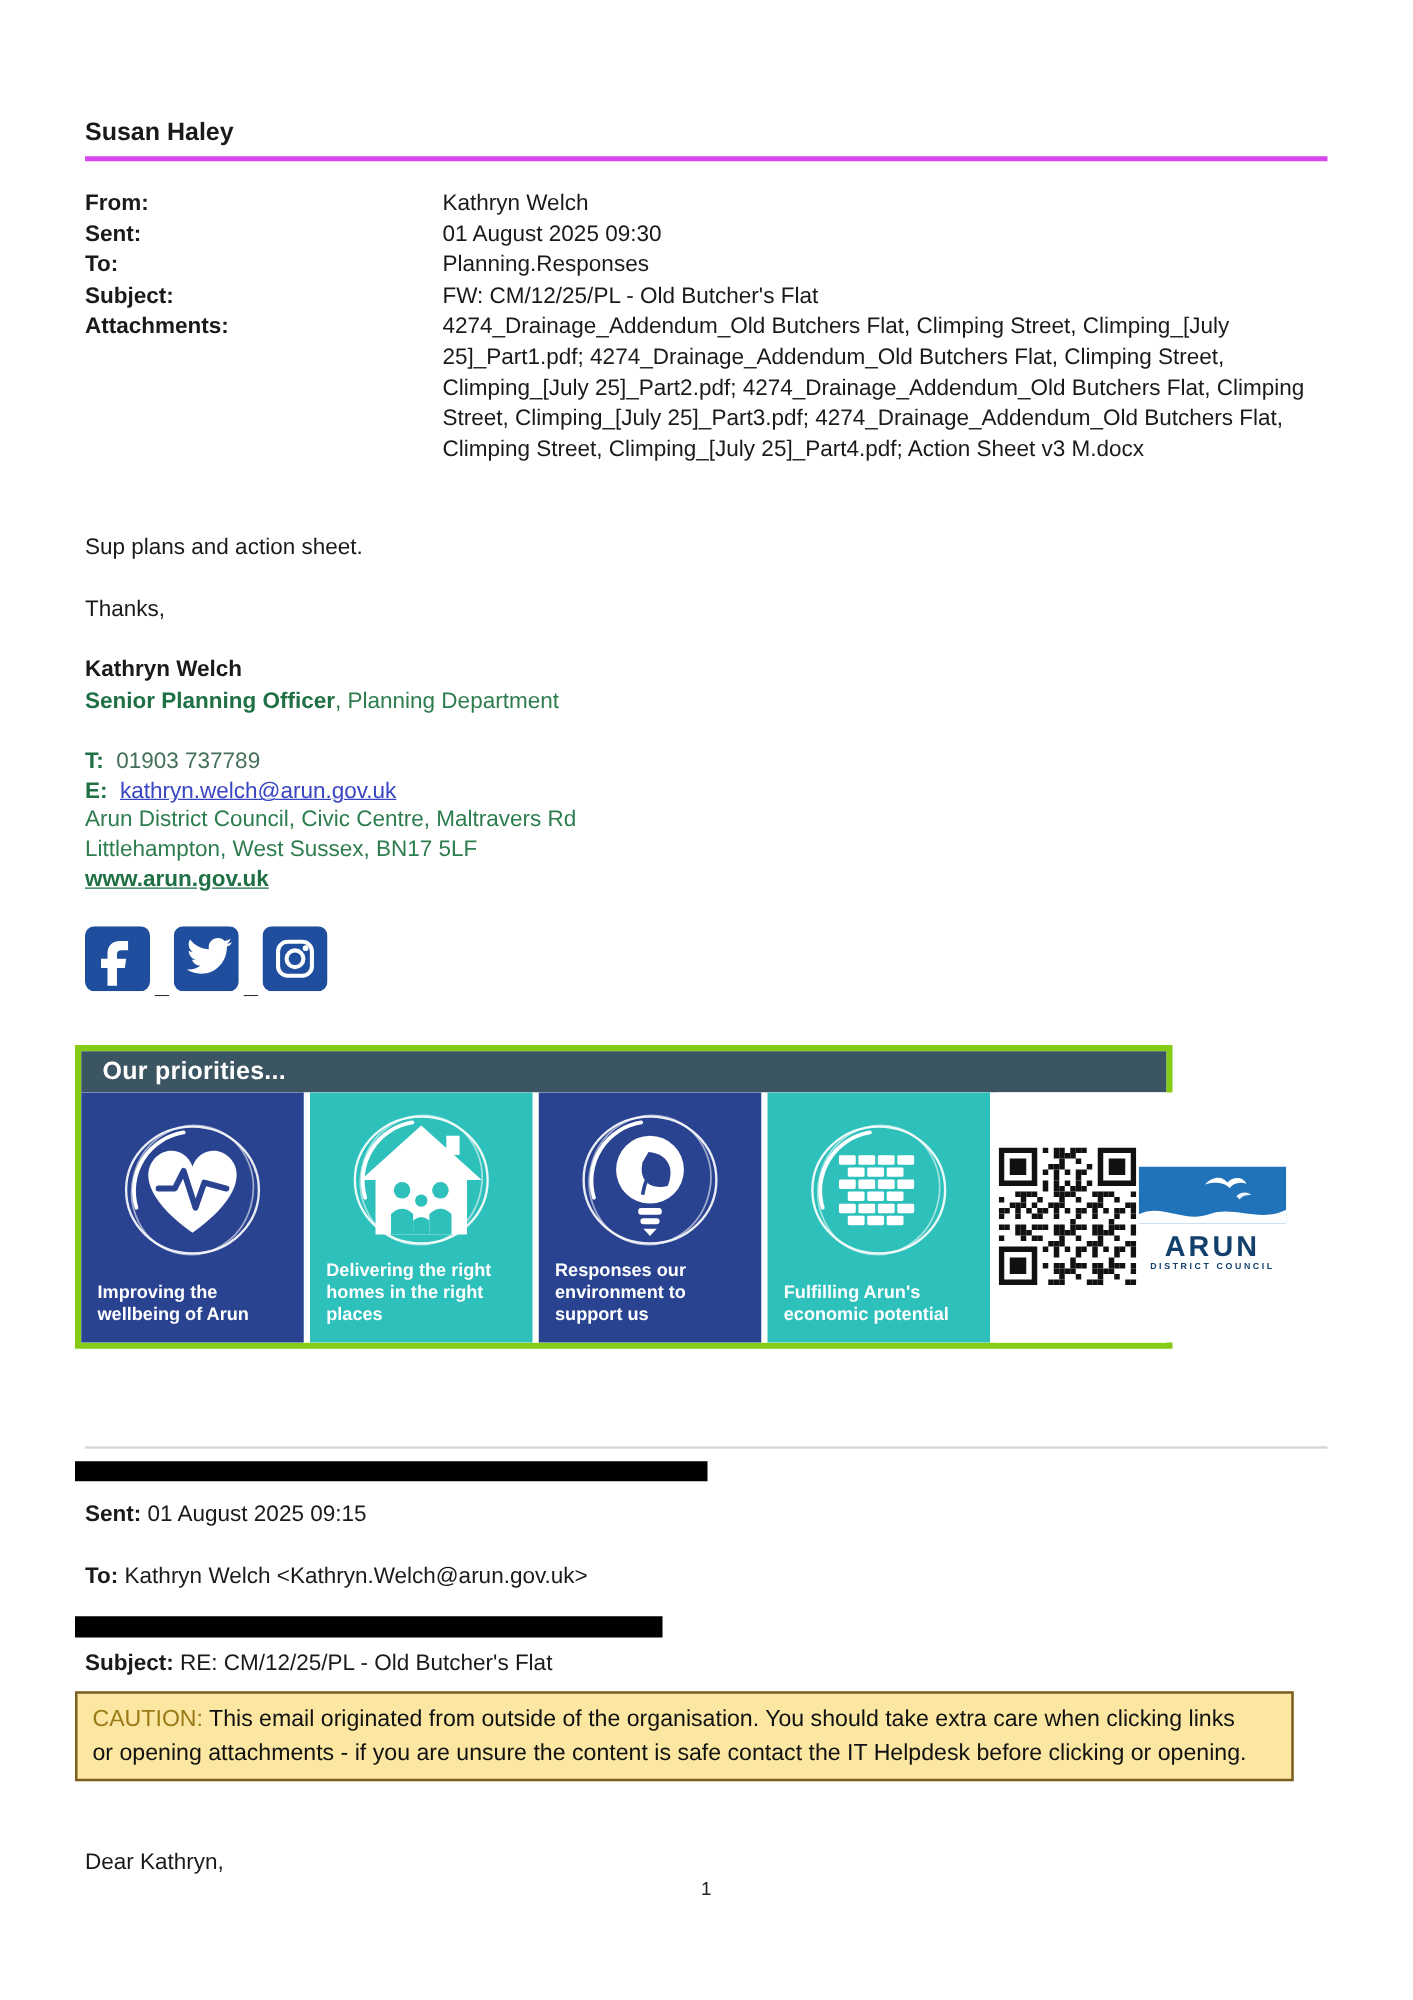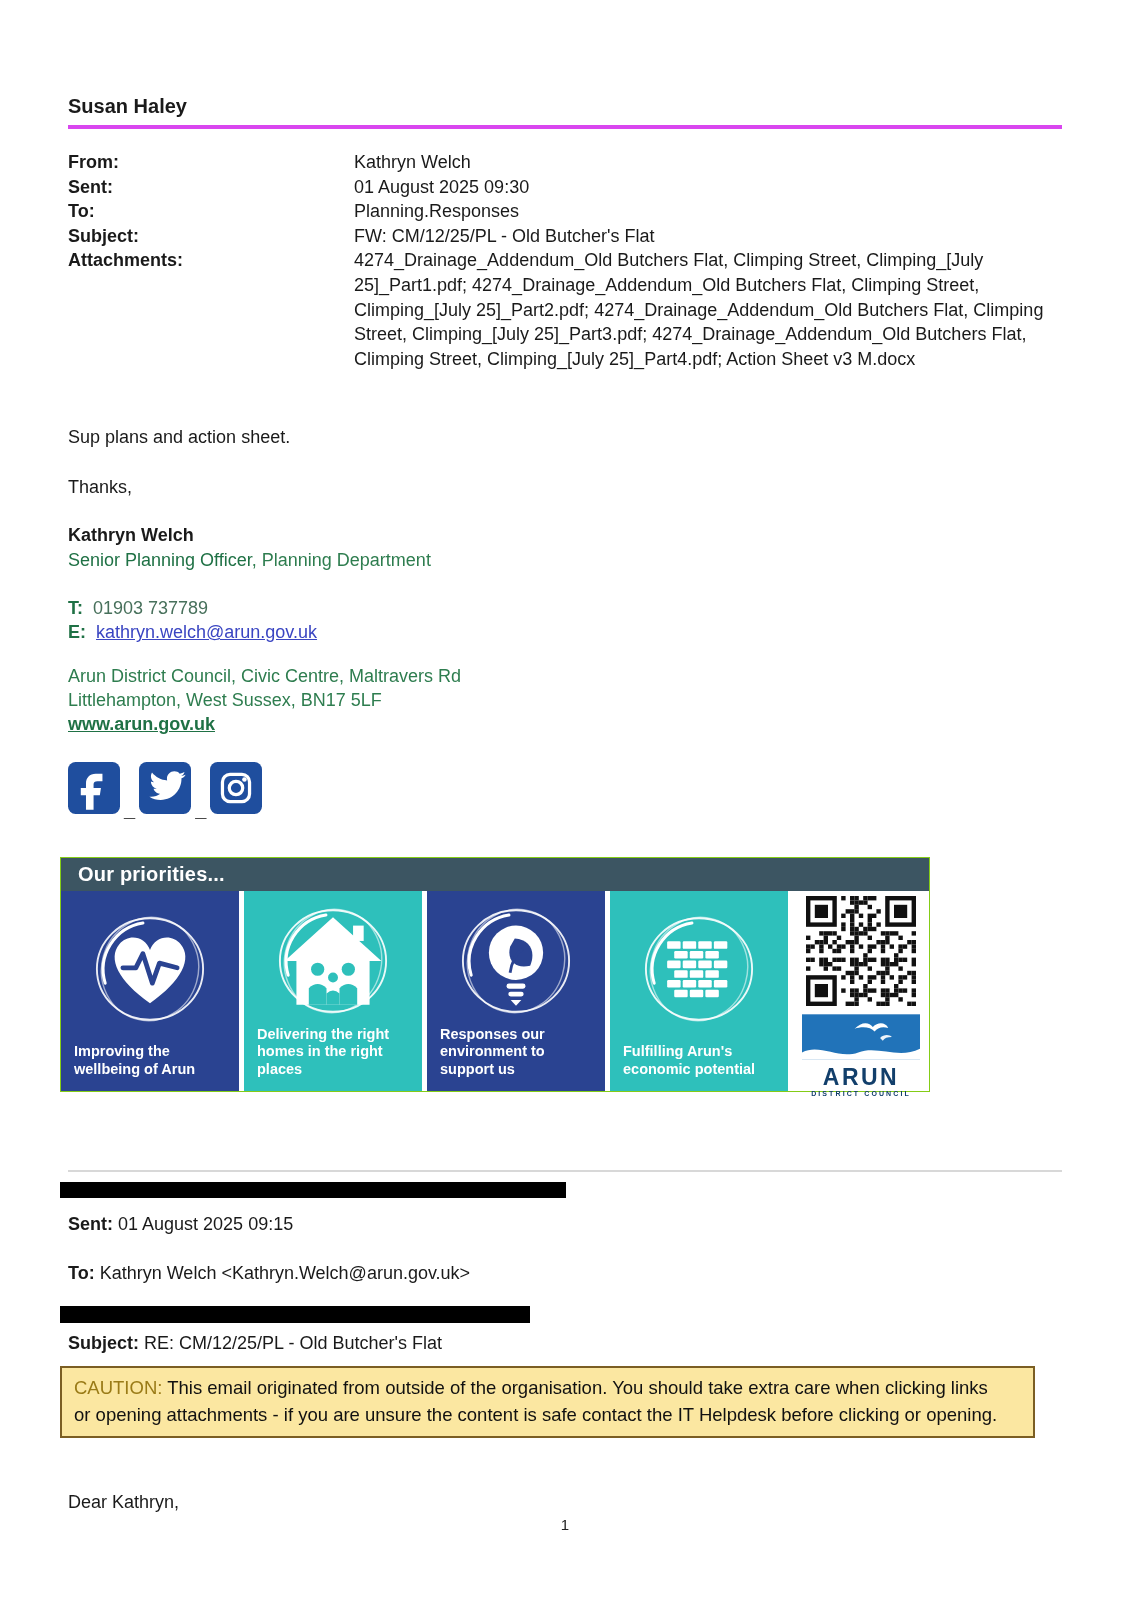--- a/index.html
+++ b/index.html
@@ -13,46 +13,46 @@
   .hdr{margin-top:21px;display:grid;grid-template-columns:286px 708px;font-size:18px;line-height:24.6px;}
   .hdr .lab{font-weight:bold;}
   .hdr .val{white-space:pre-wrap;}
 
   p{margin:0;font-size:18px;line-height:25px;}
   .body-1{margin-top:54px;}
   .body-2{margin-top:25px;}
 
   .sig-name{margin-top:23px;font-weight:bold;}
   .sig-role{line-height:25px;}
-  .bold-green{font-weight:normal;color:var(--green-bold);}
+  .bold-green{font-weight:bold;color:var(--green-bold);}
   .green{color:var(--green);}
   .contact{line-height:24px;}
   .contact-t{margin-top:23px;}
   .contact .cl{font-weight:bold;color:var(--green-bold);margin-right:10px;}
   .phone{color:var(--green-dim);}
   .email-link{color:var(--link-blue);text-decoration:underline;cursor:pointer;}
   .addr{color:var(--green);line-height:23.5px;}
-  .addr-1{margin-top:21px;}
+  .addr-1{}
   .website-row{line-height:24px;}
   .website{color:var(--green-bold);font-weight:bold;text-decoration:underline;cursor:pointer;}
 
   
   .social{margin-top:26px;display:flex;align-items:flex-end;}
   .social a{display:block;width:52px;height:52px;cursor:pointer;}
   .social svg{display:block;}
   .social-gap{font-size:20px;font-weight:bold;color:#111;line-height:10px;padding:0 4px;}
 
   
-  .banner{margin-top:43px;margin-left:-8px;width:868px;border:1px solid #84cc16;background:#fff;}
+  .banner{margin-top:43px;margin-left:-8px;width:868px;border:5px solid #84cc16;background:#fff;}
   .banner-head{height:33px;background:var(--banner-head);color:#fff;font-size:20px;font-weight:bold;line-height:33px;padding-left:17px;letter-spacing:.2px;}
   .banner-tiles{display:flex;gap:5px;background:#fff;height:200px;}
   .tile{width:178px;flex:0 0 auto;display:flex;flex-direction:column;color:#fff;}
   .tile-icon{flex:1;display:flex;align-items:center;justify-content:center;padding-top:4px;}
   .tile-label{font-size:14.5px;font-weight:bold;line-height:17.5px;padding:0 13px 13px 13px;}
-  .tile-right{flex:1;display:flex;flex-direction:column;align-items:center;background:#fff;}
+  .tile-right{flex:1;display:flex;align-items:center;background:#fff;}
   .qr-box{margin-top:3px;background:#fff;padding:2px;}
   .arun-logo{margin-top:2px;text-align:center;}
   .arun-name{font-size:23px;font-weight:bold;letter-spacing:2.5px;color:var(--logo-navy);line-height:24px;margin-top:1px;}
   .arun-sub{font-size:7px;font-weight:bold;letter-spacing:2.1px;color:var(--logo-navy);line-height:9px;}
 
   
   .divider{margin-top:78px;height:2px;background:#d8d8d8;}
   .redact{background:#000;}
   .bar1{margin-top:10px;margin-left:-8px;width:506px;height:16px;}
   .bar2{margin-top:20px;margin-left:-8px;width:470px;height:17px;}

